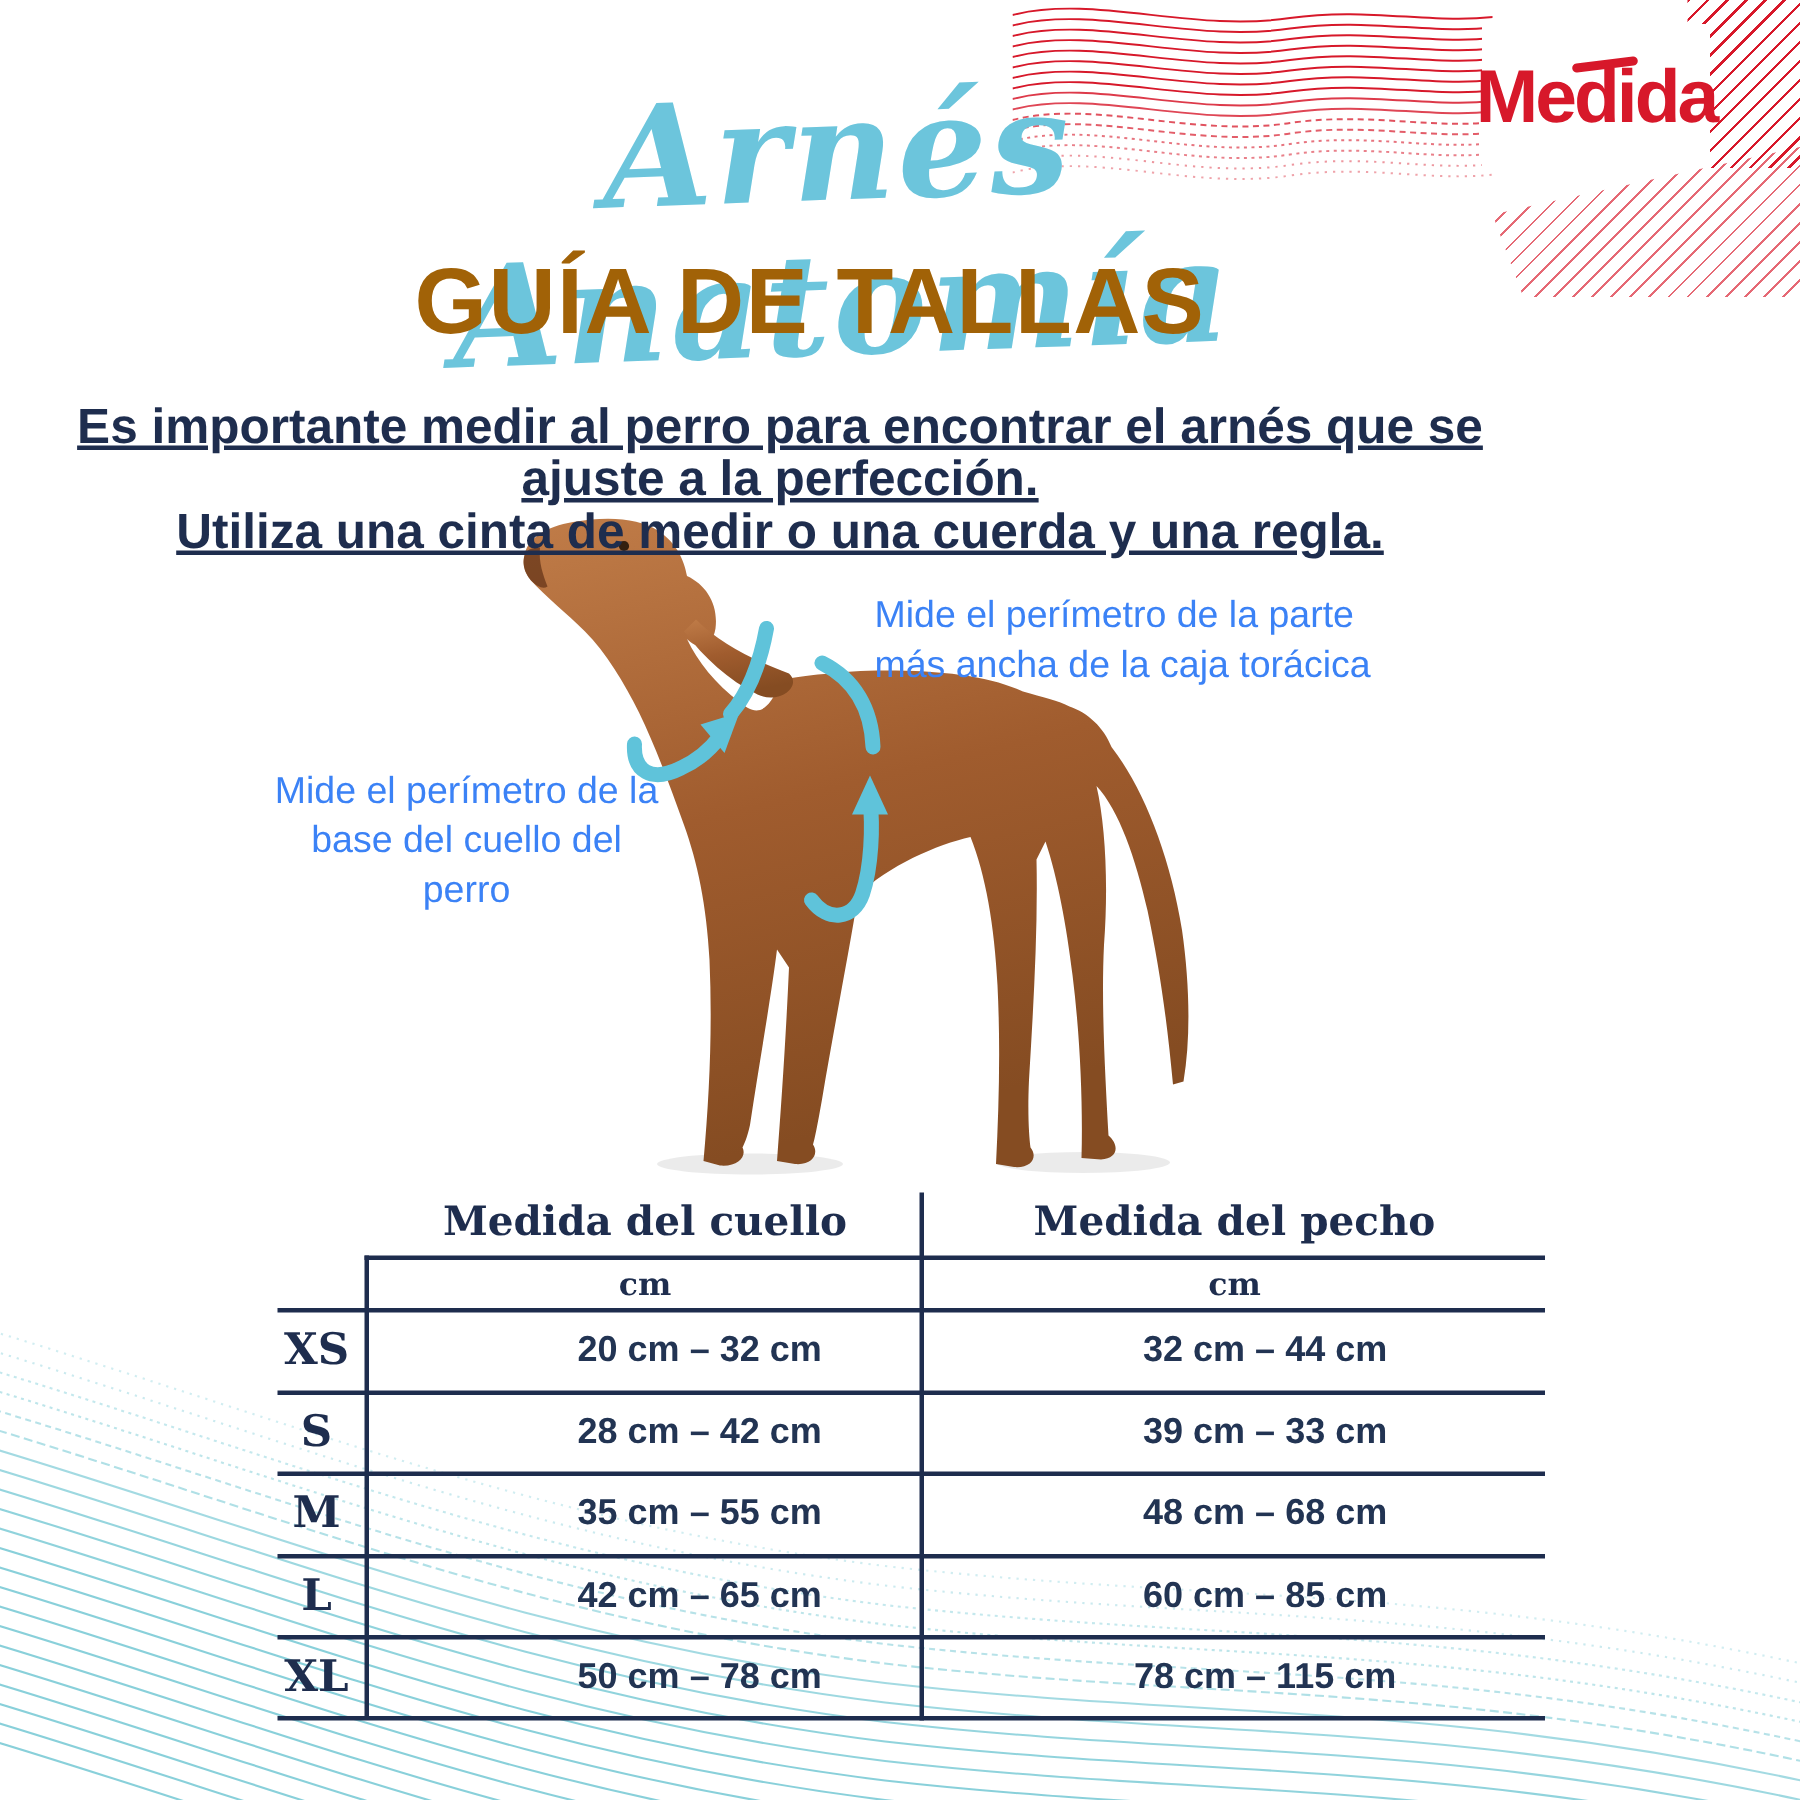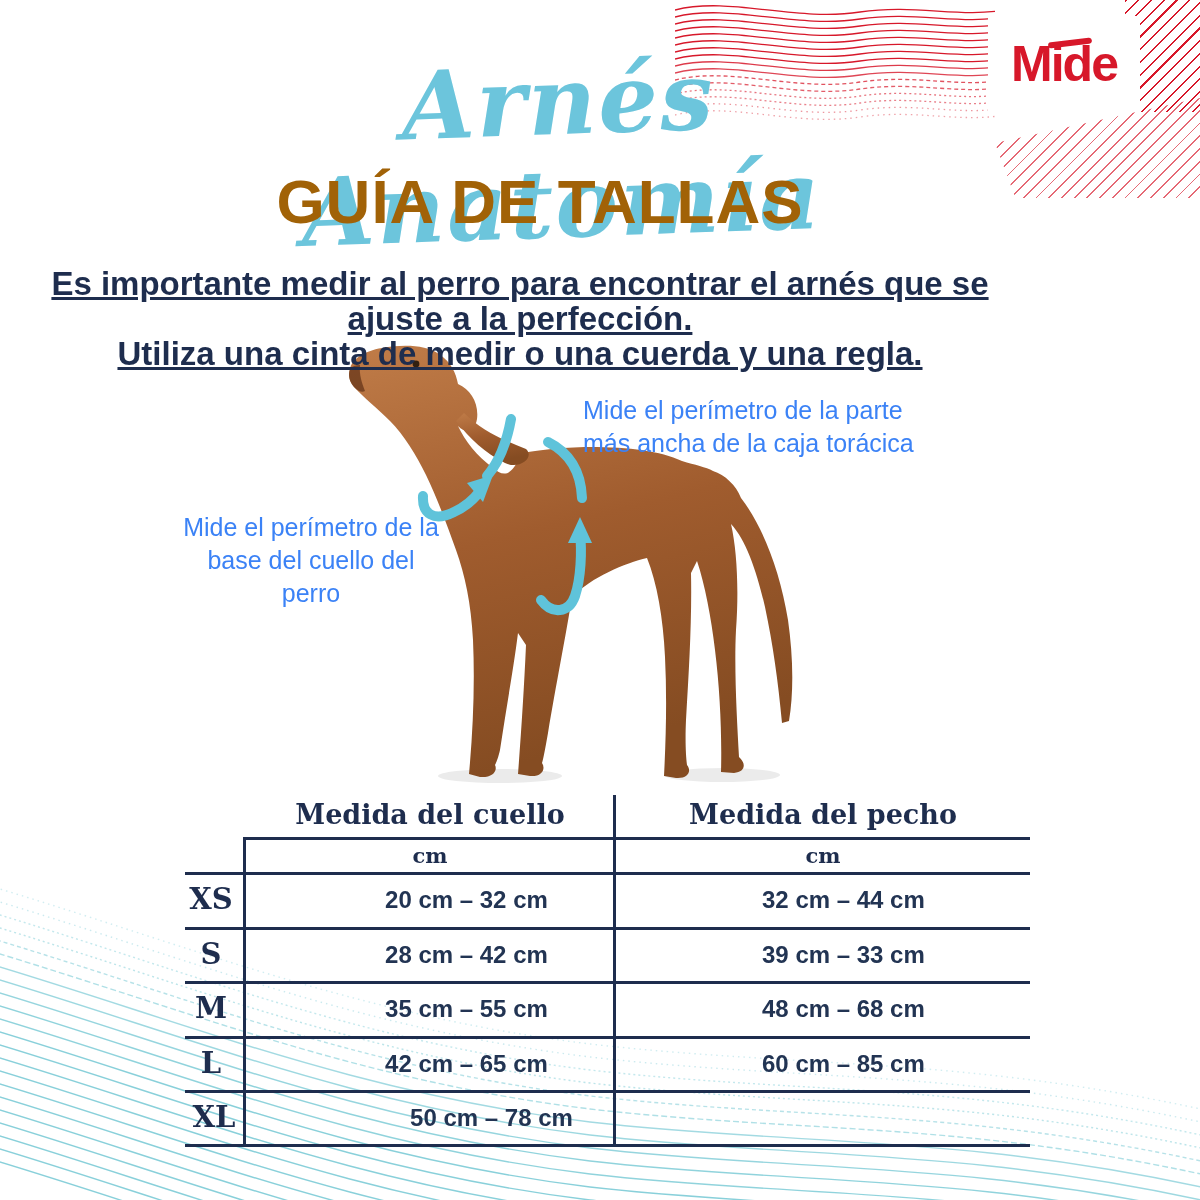--- a/index.html
+++ b/index.html
@@ -117,21 +117,21 @@
     <use href="#redw" y="77" opacity=".7" stroke-dasharray="4 3"></use>
     <use href="#redw" y="84" opacity=".6" stroke-dasharray="2 3"></use>
     <use href="#redw" y="91" opacity=".55" stroke-dasharray="2 3"></use>
     <use href="#redw" y="98" opacity=".45" stroke-dasharray="1.5 4"></use>
     <use href="#redw" y="105" opacity=".4" stroke-dasharray="1.5 4"></use>
   </svg>
   <div class="corner-stripes"></div>
   <div class="corner-stripes2"></div>
 
   <div class="logo-badge">
-    <div class="logo-text">Mide</div>
+    <div class="logo-text">Medida</div>
     <div class="halti-bar"></div>
   </div>
 
   <div class="script-title">Arnés Anatomía</div>
   <div class="main-title">GUÍA DE TALLAS</div>
   <div class="intro">
     <div>Es importante medir al perro para encontrar el arnés que se ajuste a la perfección.</div>
     <div>Utiliza una cinta de medir o una cuerda y una regla.</div>
   </div>
 
@@ -225,20 +225,21 @@
       <div class="tchest">48 cm – 68 cm</div>
     </div>
     <div class="trow trow-3">
       <div class="tsize">L</div>
       <div class="tneck">42 cm – 65 cm</div>
       <div class="tchest">60 cm – 85 cm</div>
     </div>
     <div class="trow trow-4">
       <div class="tsize">XL</div>
       <div class="tneck">50 cm – 78 cm</div>
+      <div class="tchest">78 cm – 115 cm</div>
     </div>
   </div>
 
   <svg class="teal-waves" viewBox="0 0 1200 328" aria-hidden="true">
     <defs>
       <path id="tealw" d="M -10 0 C 190 60 360 130 590 158 C 800 182 960 170 1210 225" fill="none" stroke="#7ccbd6" stroke-width="1.4"></path>
     </defs>
     <use href="#tealw" y="14" opacity=".35" stroke-dasharray="1.5 4"></use>
     <use href="#tealw" y="27" opacity=".4" stroke-dasharray="1.5 4"></use>
     <use href="#tealw" y="40" opacity=".45" stroke-dasharray="2 3"></use>

